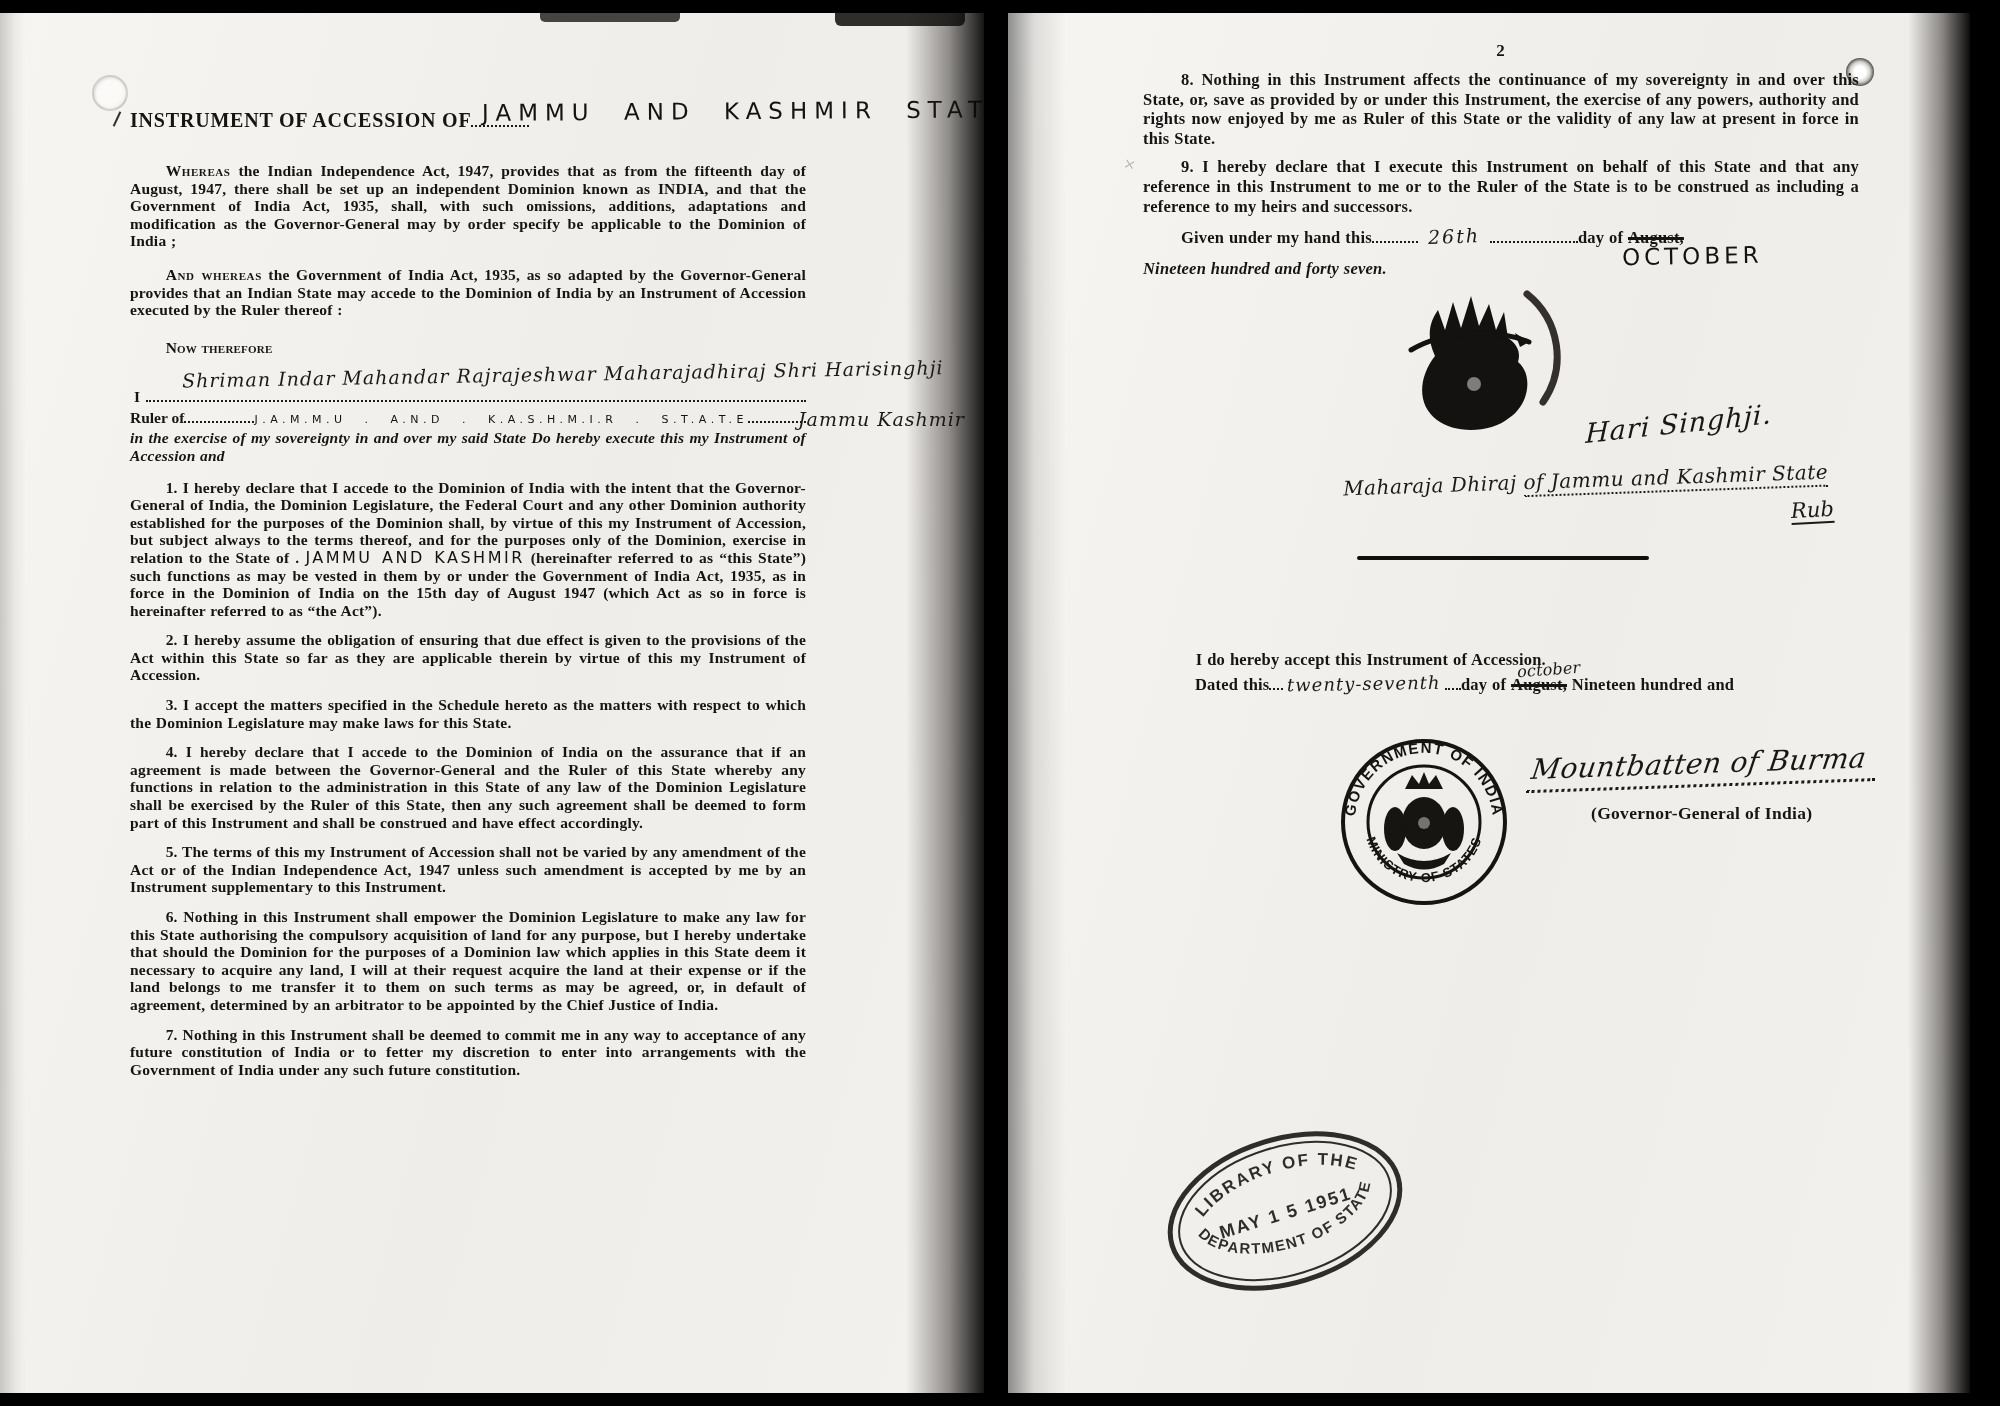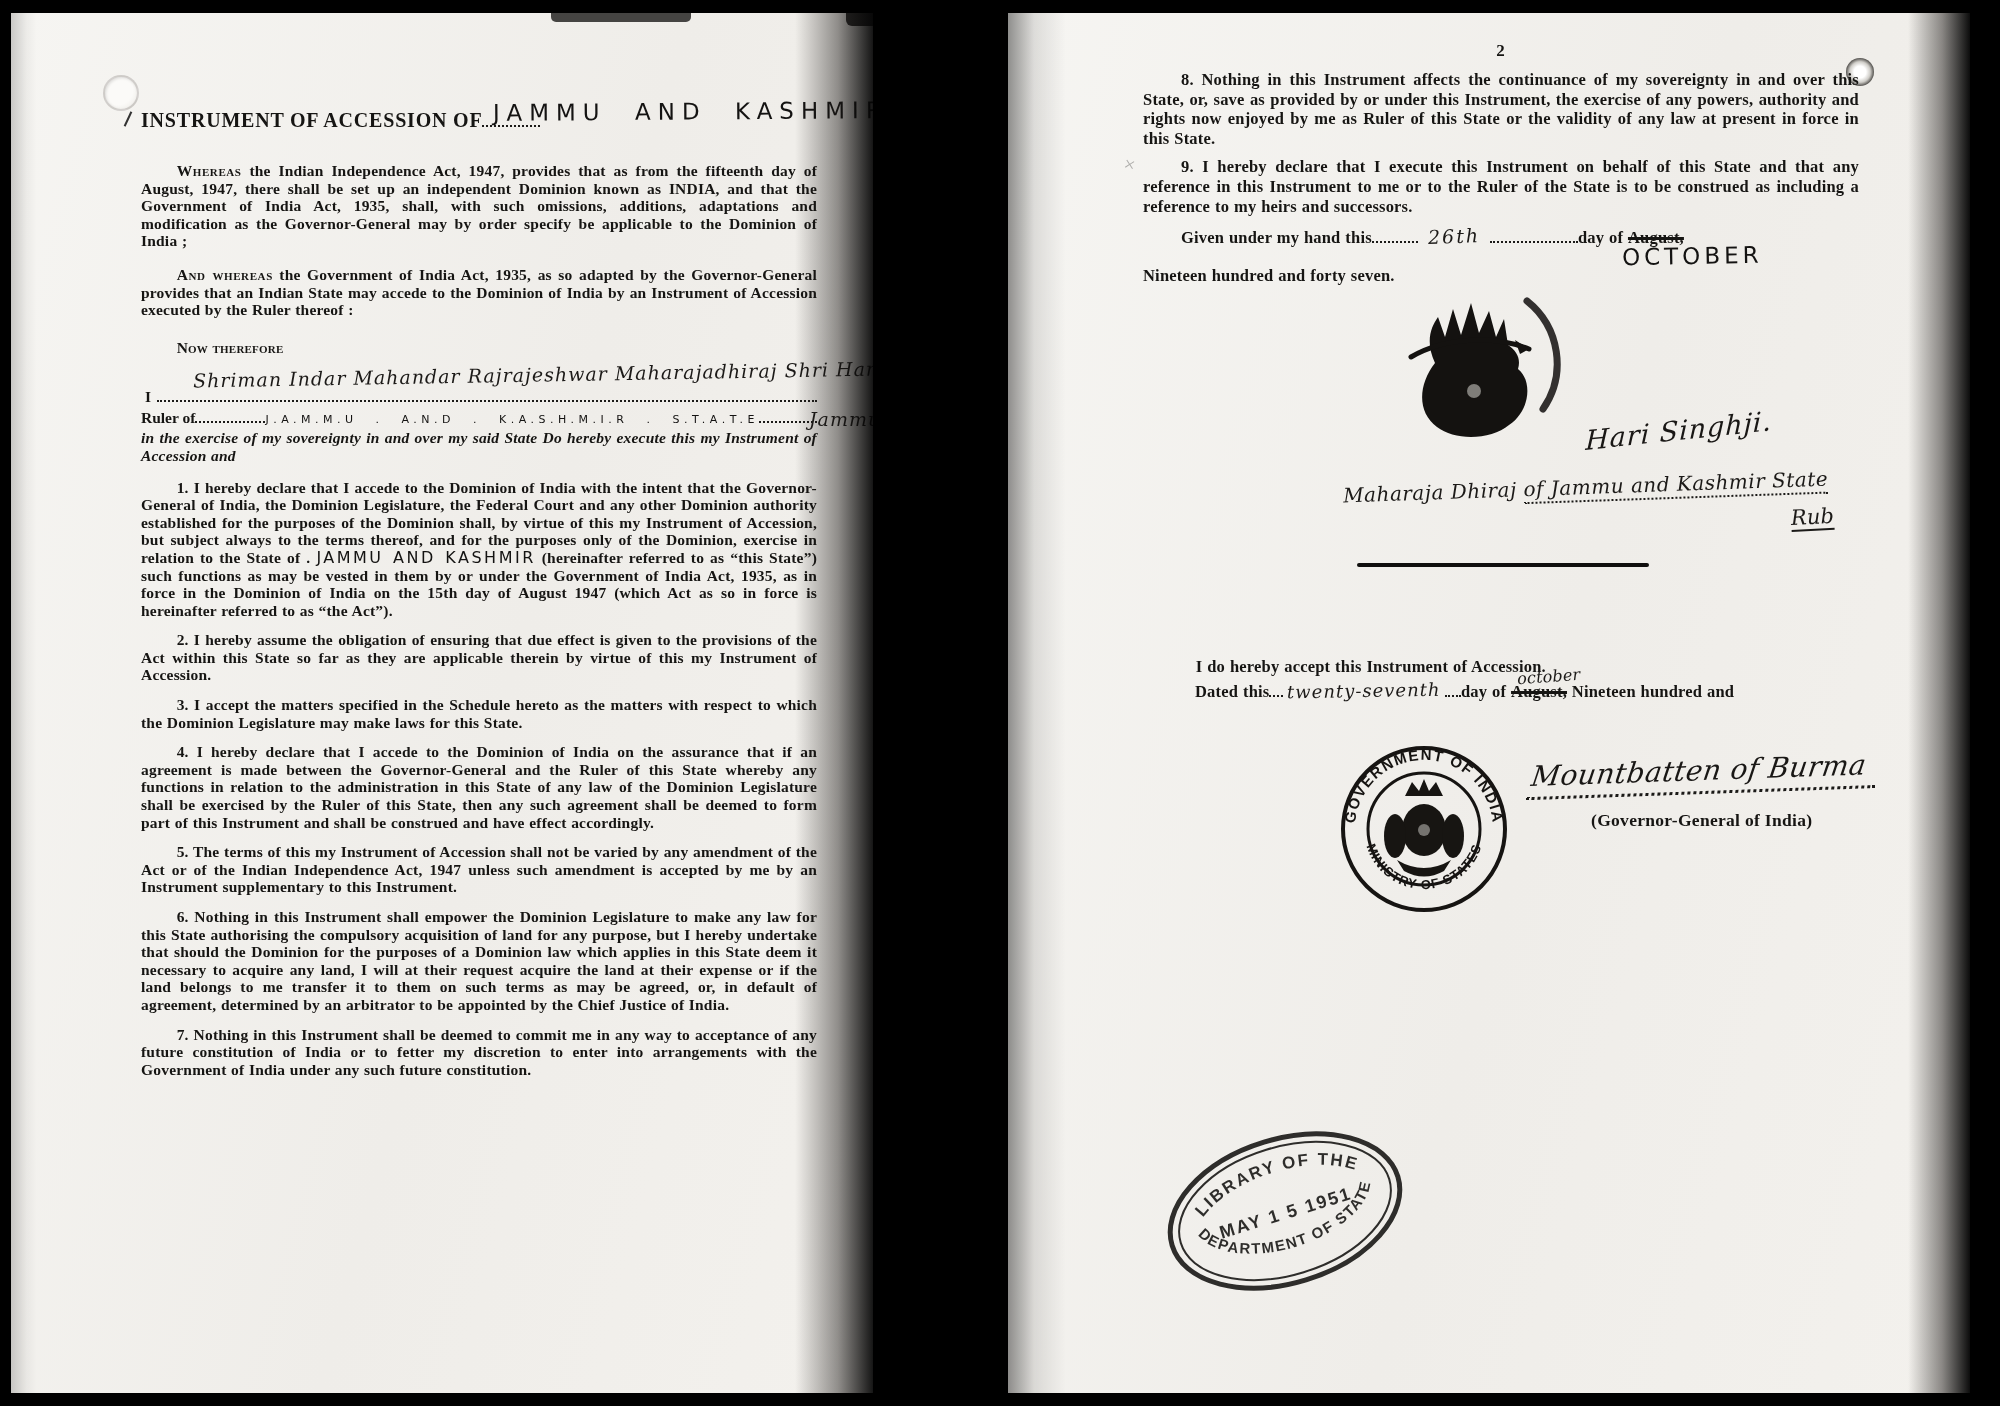--- a/index.html
+++ b/index.html
@@ -1,21 +1,21 @@
 <!DOCTYPE html>
 <html><head>
 <meta charset="utf-8">
 <style>
   html,body{margin:0;padding:0;}
   body{
     width:2000px;height:1406px;position:relative;overflow:hidden;
     background:#000;font-family:"Liberation Serif", serif;color:#161513;
   }
   .page{position:absolute;top:13px;height:1380px;background:linear-gradient(105deg,#f6f5f2,#efede9 55%,#f3f1ed);overflow:hidden;}
-  #page-1{left:11px;width:862px;}
+  #page-1{left:0;width:984px;}
   #page-2{left:1008px;width:962px;}
   
   #page-1::before{content:"";position:absolute;left:0;top:0;width:26px;height:100%;z-index:6;pointer-events:none;
     background:linear-gradient(to right,rgba(0,0,0,0.18),rgba(0,0,0,0.04) 60%,transparent);}
   #page-1::after{content:"";position:absolute;right:0;top:0;width:78px;height:100%;z-index:6;pointer-events:none;
     background:linear-gradient(to right,transparent,rgba(25,22,20,0.45) 55%,rgba(5,5,5,0.93));}
   #page-2::before{content:"";position:absolute;left:0;top:0;width:58px;height:100%;z-index:6;pointer-events:none;
     background:linear-gradient(to right,rgba(0,0,0,0.42),rgba(0,0,0,0.10) 45%,transparent);}
   #page-2::after{content:"";position:absolute;right:0;top:0;width:62px;height:100%;z-index:6;pointer-events:none;
     background:linear-gradient(to left,rgba(0,0,0,0.95),rgba(35,32,30,0.5) 45%,transparent);}
@@ -143,21 +143,21 @@
     <p class="body indent">8. Nothing in this Instrument affects the continuance of my sovereignty in and over this State, or, save as provided by or under this Instrument, the exercise of any powers, authority and rights now enjoyed by me as Ruler of this State  or the validity of any law at present in force in this  State.</p>
     <p class="body indent">9. I hereby declare that I execute this Instrument on  behalf of this State and that any reference in this Instrument to me or to the Ruler of the State is to be construed as including a reference to my heirs and successors.</p>
 
     <p class="body" style="margin-top:11px;text-indent:0;padding-left:38px;">
       <span>Given under my hand this</span><span class="dotline" style="width:46px;"></span><span class="hw day-hw">26th</span><span class="dotline" style="width:88px;"></span><span>day of</span>
       <span class="month-wrap">
         <span class="struck">August,</span>
         <span class="hw-caps oct-hw">OCTOBER</span>
       </span>
     </p>
-    <p class="body" style="margin-top:18px;">Nineteen hundred and forty seven.</p>
+    <p class="body" style="margin-top:11px;font-style:italic;">Nineteen hundred and forty seven.</p>
 
     <div class="sigblock">
       <svg class="m-seal" width="200" height="180" viewBox="0 0 200 180">
         <path d="M152,10 A80,80 0 0 1 168,118" fill="none" stroke="#181614" stroke-width="7" stroke-linecap="round" opacity="0.88"></path>
         <path d="M60,72 C50,50 56,36 63,26 L70,46 L78,18 L86,44 L96,12 L104,42 L114,20 L121,46 L129,28 L133,54 C142,60 146,68 143,78 C158,90 155,120 134,134 C116,149 80,150 62,136 C42,121 43,94 60,72 Z" fill="#141210"></path>
         <path d="M36,66 C70,46 120,44 154,58" stroke="#141210" stroke-width="5" fill="none" stroke-linecap="round"></path>
         <path d="M154,58 l-14,-9 l5,14 z" fill="#141210"></path>
         <circle cx="99" cy="100" r="7" fill="#e9e7e2" opacity="0.5"></circle>
       </svg>
       <span class="sig sig-hari">Hari Singhji.</span>

